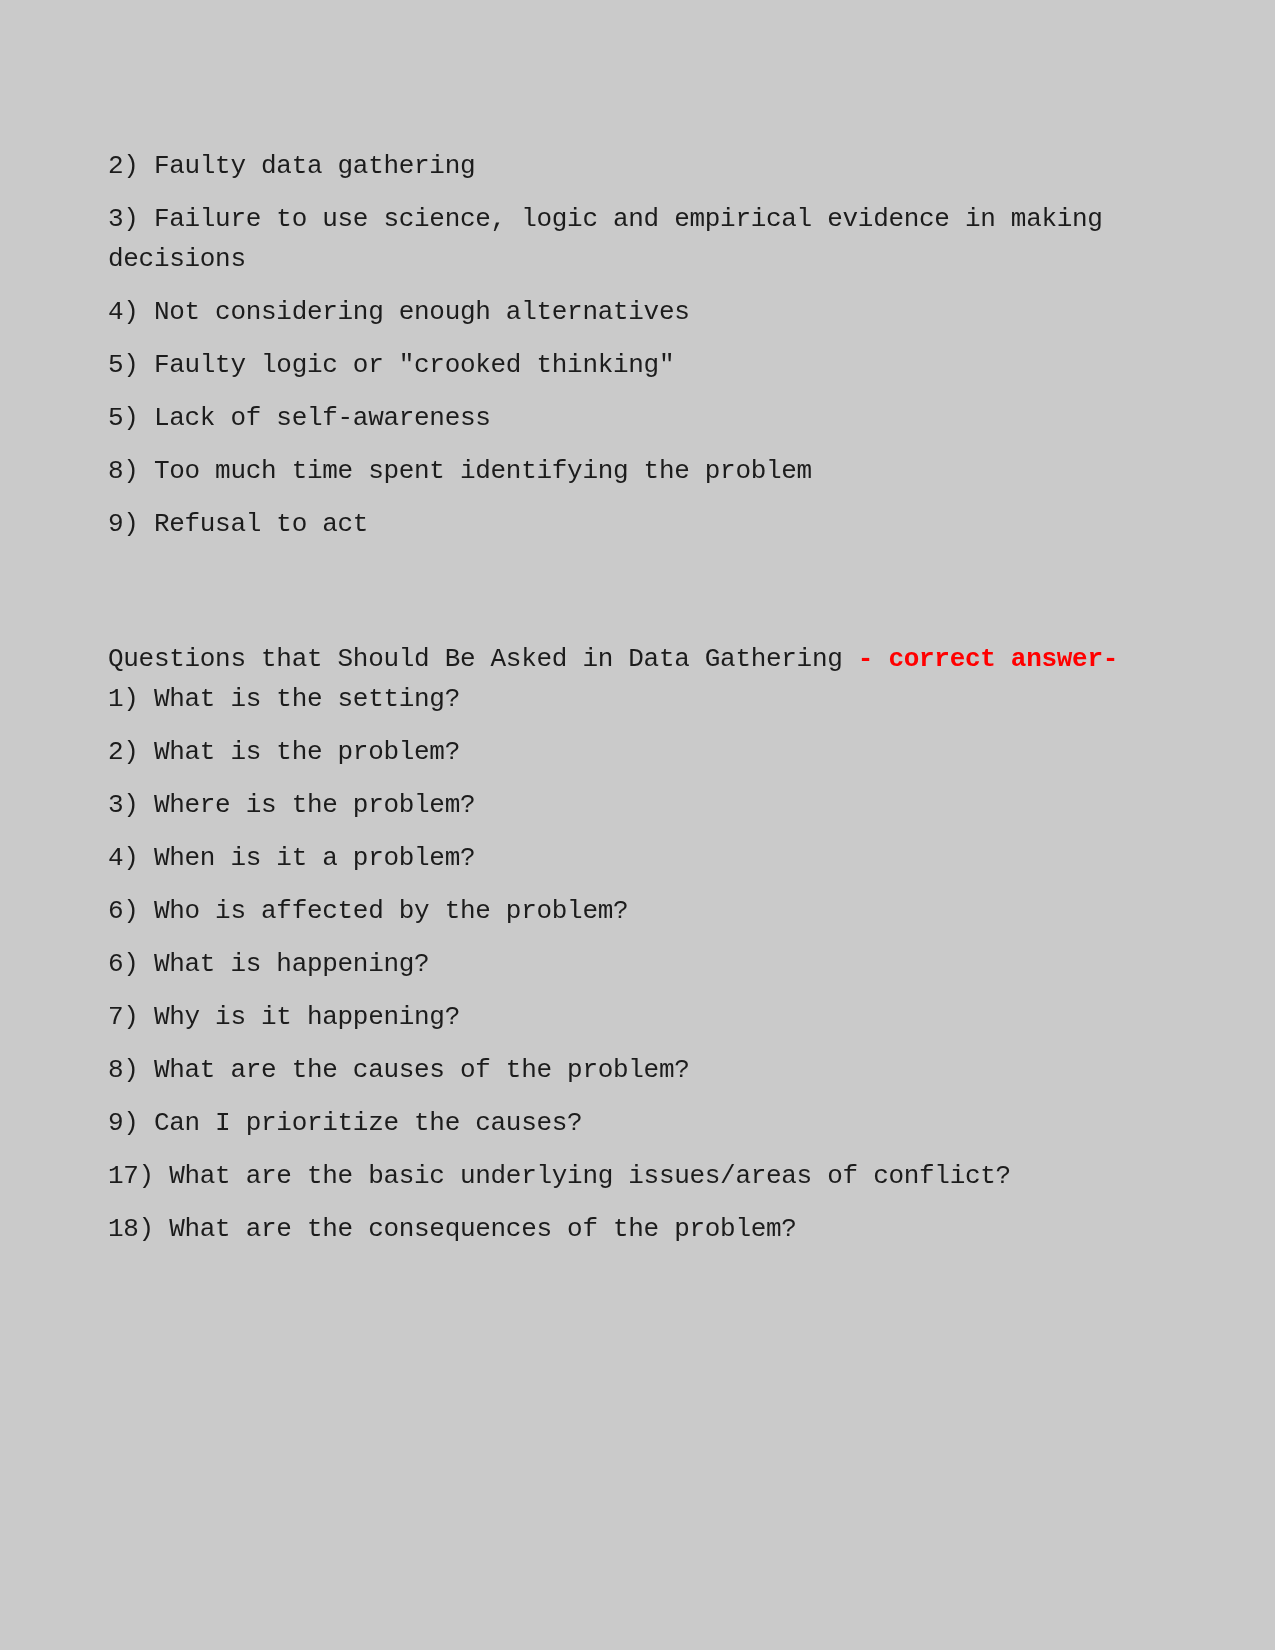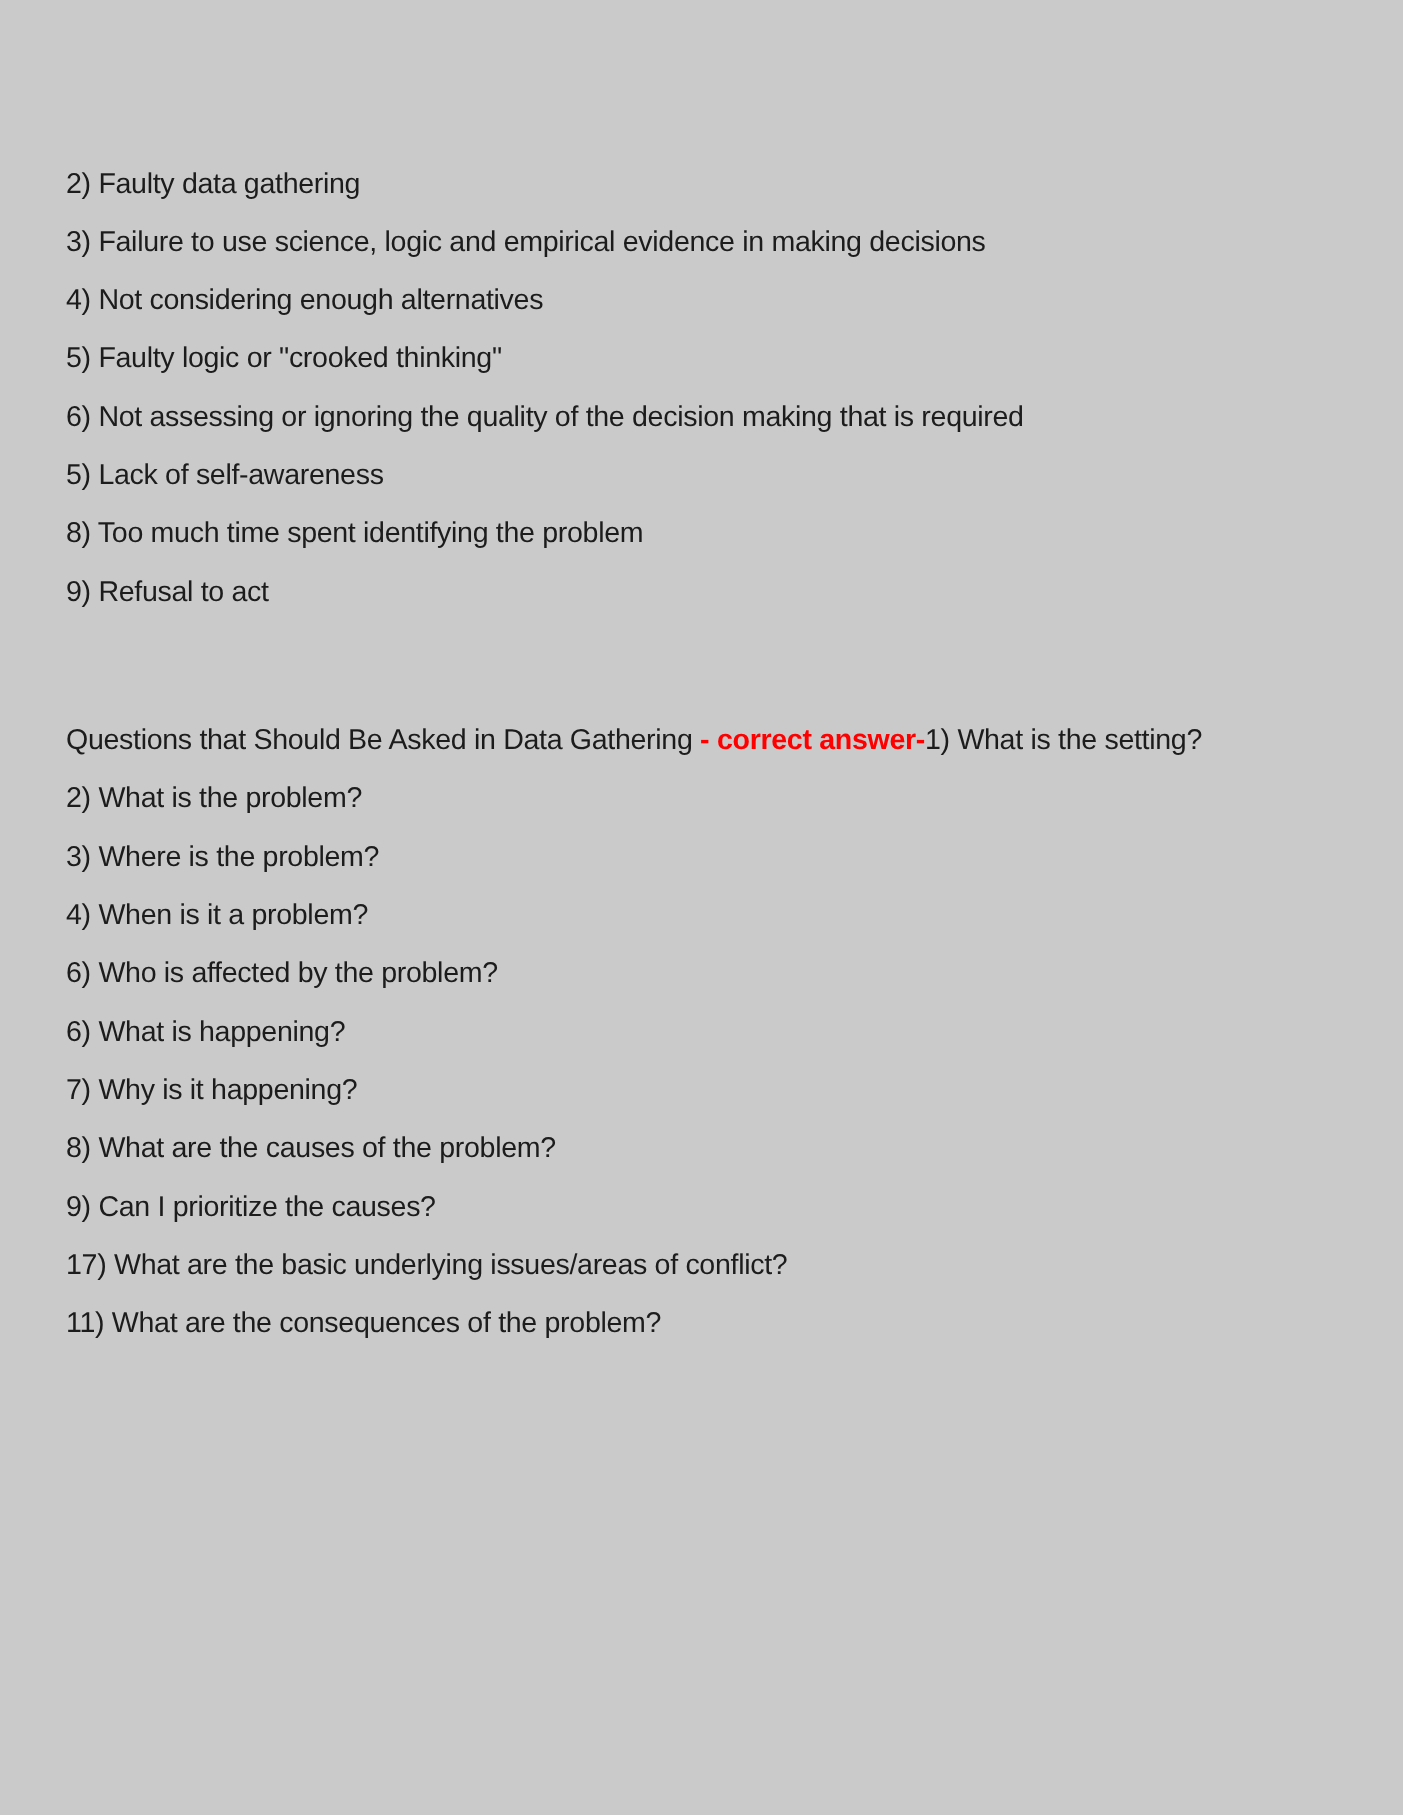--- a/index.html
+++ b/index.html
@@ -15,21 +15,22 @@
     overflow: hidden;
   }
   .page {
     width: 1275px;
     height: 1650px;
     background: #cacaca;
     box-sizing: border-box;
   }
   .content {
     box-sizing: border-box;
-    padding: 146px 128px 0 60px;
+    padding: 146px 128px 0 108px;
+    font-family: Liberation Mono, monospace;
   }
   .para {
     margin: 0 0 13px 0;
     font-size: 26px;
     line-height: 40px;
     letter-spacing: -0.3px;
   }
   .answer-marker {
     color: #ff0000;
     font-weight: bold;
@@ -43,37 +44,36 @@
 <body>
 
 <div class="page">
   <div class="content">
 
     <div>
         <p class="para">2) Faulty data gathering</p>
         <p class="para">3) Failure to use science, logic and empirical evidence in making decisions</p>
         <p class="para">4) Not considering enough alternatives</p>
         <p class="para">5) Faulty logic or "crooked thinking"</p>
-        <p class="para">6) Not assessing or ignoring the quality of the decision making that is required</p>
         <p class="para">5) Lack of self-awareness</p>
         <p class="para">8) Too much time spent identifying the problem</p>
         <p class="para">9) Refusal to act</p>
       </div>
 
     <div class="section-gap"></div>
 
     <p class="para"><span>Questions that Should Be Asked in Data Gathering</span> <span class="answer-marker">- correct answer-</span><span>1) What is the setting?</span></p>
 
     <div>
         <p class="para">2) What is the problem?</p>
         <p class="para">3) Where is the problem?</p>
         <p class="para">4) When is it a problem?</p>
         <p class="para">6) Who is affected by the problem?</p>
         <p class="para">6) What is happening?</p>
         <p class="para">7) Why is it happening?</p>
         <p class="para">8) What are the causes of the problem?</p>
         <p class="para">9) Can I prioritize the causes?</p>
         <p class="para">17) What are the basic underlying issues/areas of conflict?</p>
-        <p class="para">11) What are the consequences of the problem?</p>
+        <p class="para">18) What are the consequences of the problem?</p>
       </div>
 
   </div>
 </div>
 
 </body></html>

